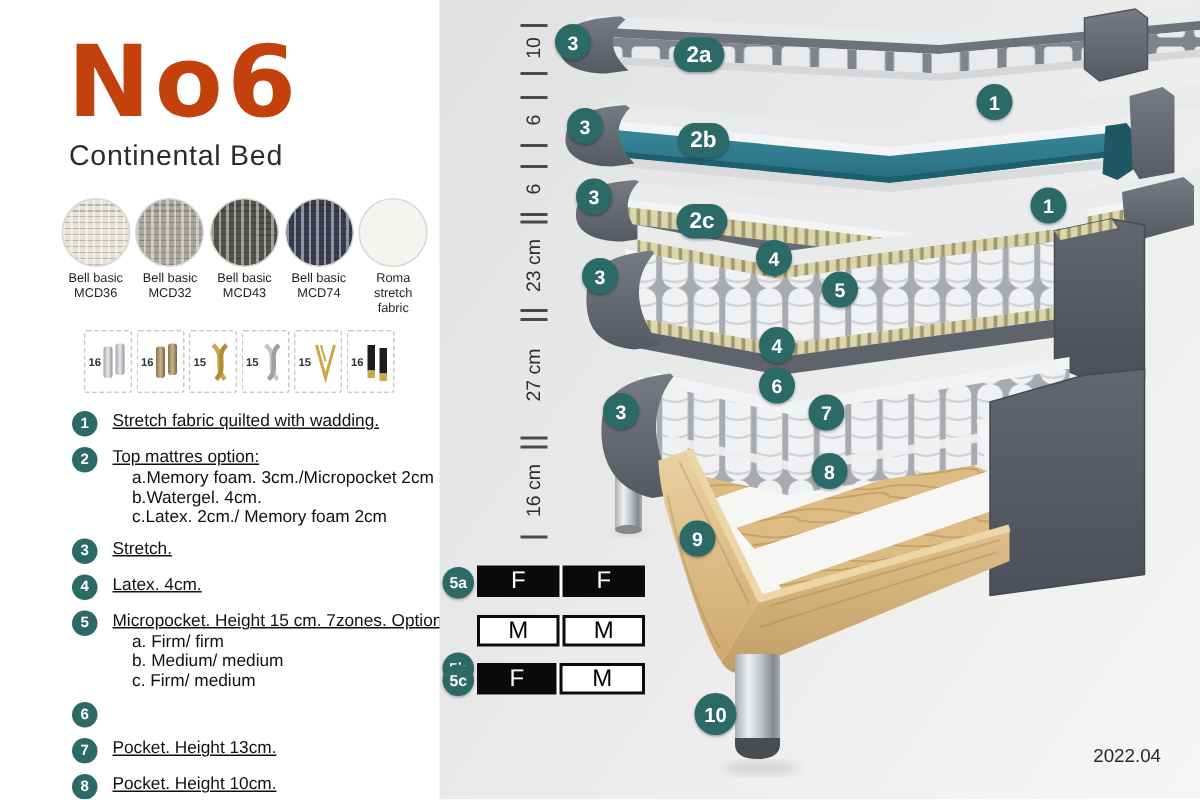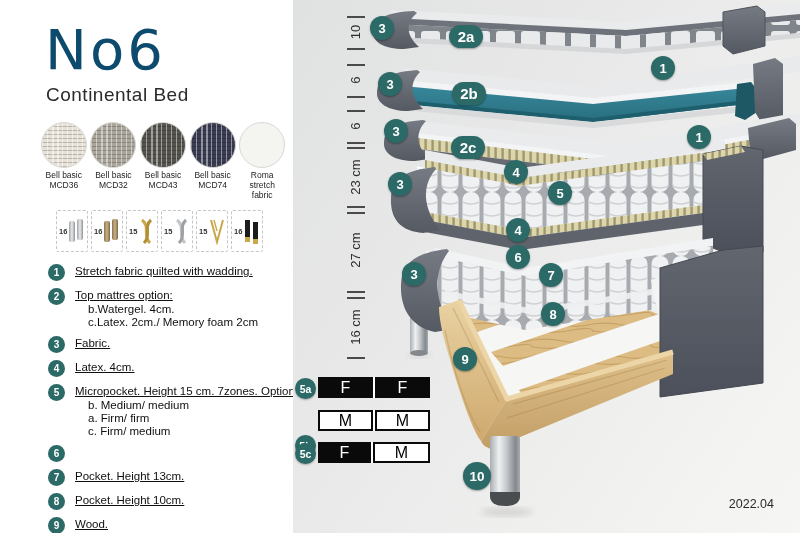--- a/index.html
+++ b/index.html
@@ -1,22 +1,22 @@
 <!DOCTYPE html>
 <html><head>
 <meta charset="utf-8">
 <style>
   html,body{margin:0;padding:0;background:#fff;}
   .page{position:relative;width:800px;height:533px;overflow:hidden;
         font-family:"Liberation Sans",sans-serif;background:#fff;}
 
   
   .left{position:absolute;left:0;top:0;width:293px;height:533px;background:#fff;}
-  .title{margin:22px 0 0 45px;font-size:56px;font-weight:400;letter-spacing:3px;
-         color:#0c4a6e;line-height:1;font-family:"DejaVu Sans",sans-serif;}
+  .title{margin:22px 0 0 45px;font-size:66px;font-weight:700;letter-spacing:3px;
+         color:#c2410c;line-height:1;font-family:"DejaVu Sans",sans-serif;}
   .subtitle{margin:6px 0 0 46px;font-size:19px;font-weight:300;letter-spacing:.5px;color:#2b2b2b;}
 
   .swatches{display:flex;gap:2px;margin:16px 0 0 40px;width:246px;}
   .swatch-item{width:49px;text-align:center;}
   .swatch-circle{position:relative;width:44px;height:44px;margin:0 auto;border-radius:50%;
                  border:1px solid #d8d8d4;overflow:hidden;}
   .swatch-circle.woven::after{content:"";position:absolute;inset:0;border-radius:50%;
       background:
         repeating-linear-gradient(90deg, rgba(255,255,255,.45) 0 1.5px, rgba(0,0,0,0) 1.5px 5px),
         repeating-linear-gradient(0deg, rgba(0,0,0,.20) 0 1px, rgba(0,0,0,0) 1px 4px);}
@@ -148,38 +148,39 @@
 
     <ol class="spec-list">
       <li class="item">
         <span class="li-badge">1</span>
         <div class="li-text">Stretch fabric quilted with wadding.</div>
       </li>
       <li class="item">
         <span class="li-badge">2</span>
         <div>
           <div class="li-text">Top mattres option:</div>
+          <div class="li-sub">a.Memory foam. 3cm./Micropocket 2cm</div>
           <div class="li-sub">b.Watergel. 4cm.</div>
           <div class="li-sub">c.Latex. 2cm./ Memory foam 2cm</div>
         </div>
       </li>
       <li class="item">
         <span class="li-badge">3</span>
-        <div class="li-text">Fabric.</div>
+        <div class="li-text">Stretch.</div>
       </li>
       <li class="item">
         <span class="li-badge">4</span>
         <div class="li-text">Latex. 4cm.</div>
       </li>
       <li class="item">
         <span class="li-badge">5</span>
         <div>
           <div class="li-text">Micropocket. Height 15 cm. 7zones. Option:</div>
+          <div class="li-sub">a. Firm/ firm</div>
           <div class="li-sub">b. Medium/ medium</div>
-          <div class="li-sub">a. Firm/ firm</div>
           <div class="li-sub">c. Firm/ medium</div>
         </div>
       </li>
       <li class="item">
         <span class="li-badge">6</span>
       </li>
       <li class="item">
         <span class="li-badge">7</span>
         <div class="li-text">Pocket. Height 13cm.</div>
       </li>

